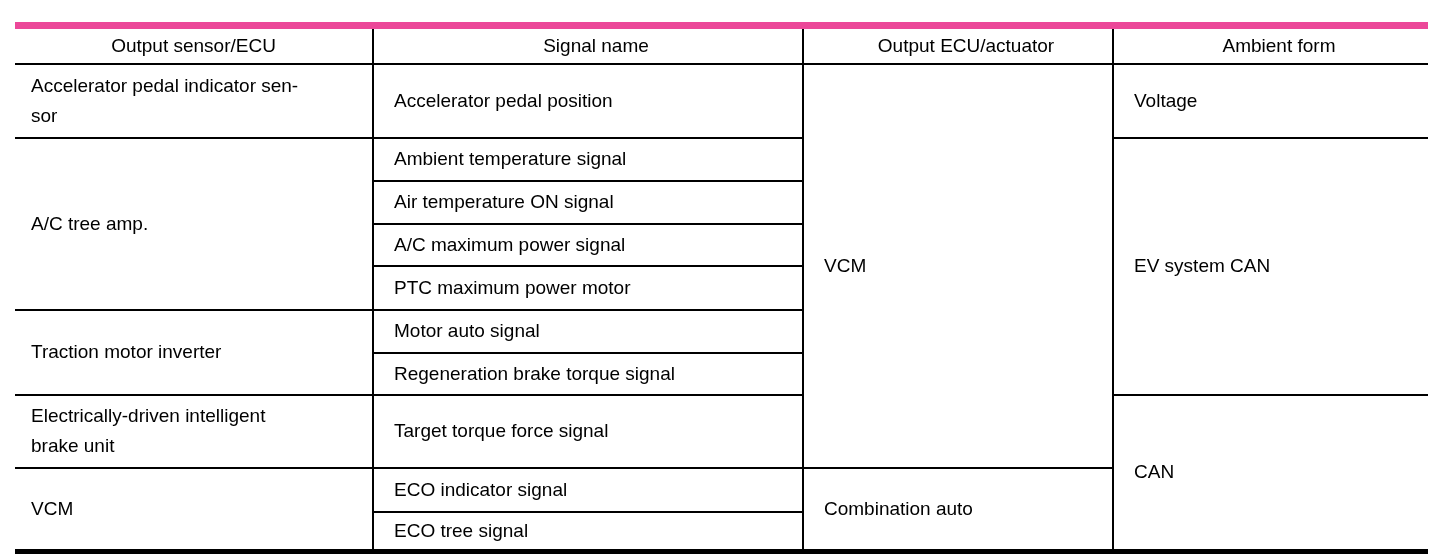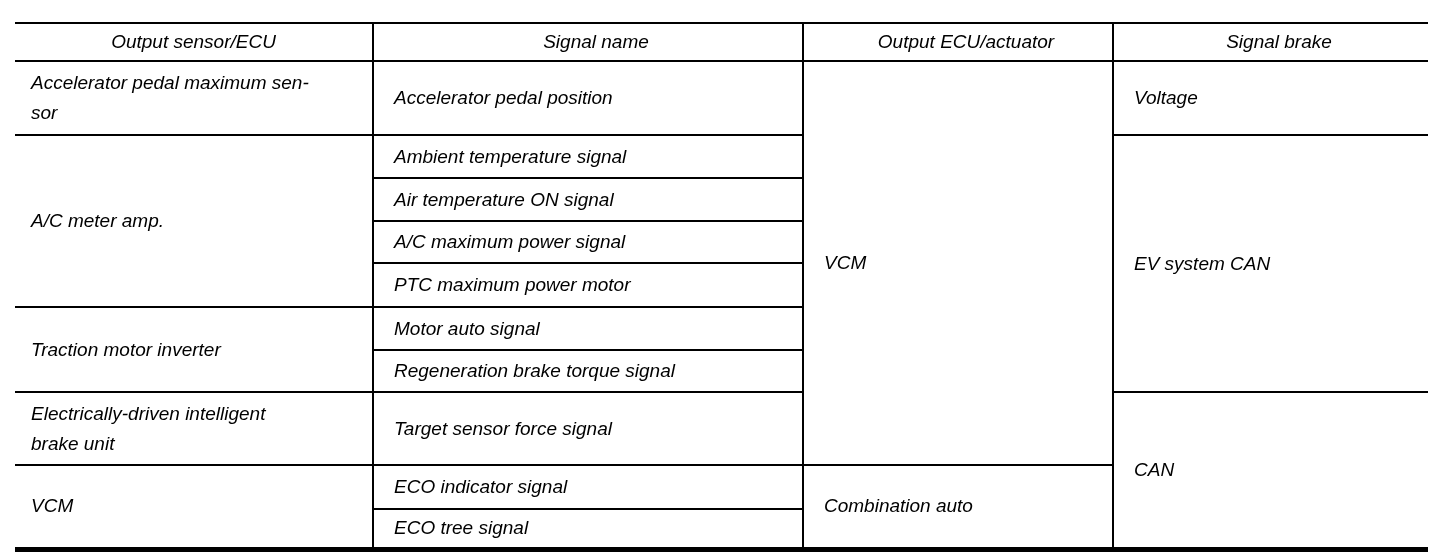--- a/index.html
+++ b/index.html
@@ -11,25 +11,24 @@
     background: #ffffff;
     font-family: "Liberation Sans", sans-serif;
     color: #000000;
     overflow: hidden;
   }
   table.signal-table {
     border-collapse: collapse;
     table-layout: fixed;
     margin: 22px 0 0 15px;
     width: 1413px;
-    border-top: 2px solid #ec4899;
+    border-top: 7px solid #ec4899;
     border-bottom: 5px solid #000000;
     border-left: none;
     border-right: none;
-    font-style: italic;
   }
   th, td {
     border-top: 2px solid #000000;
     border-bottom: 2px solid #000000;
     border-left: none;
     border-right: none;
     font-size: 19px;
     font-weight: normal;
     vertical-align: middle;
     padding: 0 8px 0 16px;
@@ -65,33 +64,33 @@
     <col style="width:358px">
     <col style="width:430px">
     <col style="width:310px">
     <col style="width:315px">
   </colgroup>
   <thead>
     <tr class="rh-header">
       <th class="c1">Output sensor/ECU</th>
       <th class="c2">Signal name</th>
       <th class="c3">Output ECU/actuator</th>
-      <th class="c4">Signal brake</th>
+      <th class="c4">Ambient form</th>
     </tr>
   </thead>
   <tbody>
     <tr class="rh-tall1">
-      <td class="c1 pre">Accelerator pedal maximum sen-
+      <td class="c1 pre">Accelerator pedal indicator sen-
 sor</td>
       <td class="c2">Accelerator pedal position</td>
       <td class="c3" rowspan="8">VCM</td>
       <td class="c4">Voltage</td>
     </tr>
     <tr class="rh-std1">
-      <td class="c1" rowspan="4">A/C meter amp.</td>
+      <td class="c1" rowspan="4">A/C tree amp.</td>
       <td class="c2">Ambient temperature signal</td>
       <td class="c4" rowspan="6">EV system CAN</td>
     </tr>
     <tr class="rh-std2">
       <td class="c2">Air temperature ON signal</td>
     </tr>
     <tr class="rh-std3">
       <td class="c2">A/C maximum power signal</td>
     </tr>
     <tr class="rh-std4">
@@ -100,21 +99,21 @@
     <tr class="rh-std5">
       <td class="c1" rowspan="2">Traction motor inverter</td>
       <td class="c2">Motor auto signal</td>
     </tr>
     <tr class="rh-std6">
       <td class="c2">Regeneration brake torque signal</td>
     </tr>
     <tr class="rh-tall2">
       <td class="c1 pre">Electrically-driven intelligent
 brake unit</td>
-      <td class="c2">Target sensor force signal</td>
+      <td class="c2">Target torque force signal</td>
       <td class="c4" rowspan="3">CAN</td>
     </tr>
     <tr class="rh-std7">
       <td class="c1" rowspan="2">VCM</td>
       <td class="c2">ECO indicator signal</td>
       <td class="c3" rowspan="2">Combination auto</td>
     </tr>
     <tr class="rh-std8">
       <td class="c2">ECO tree signal</td>
     </tr>

